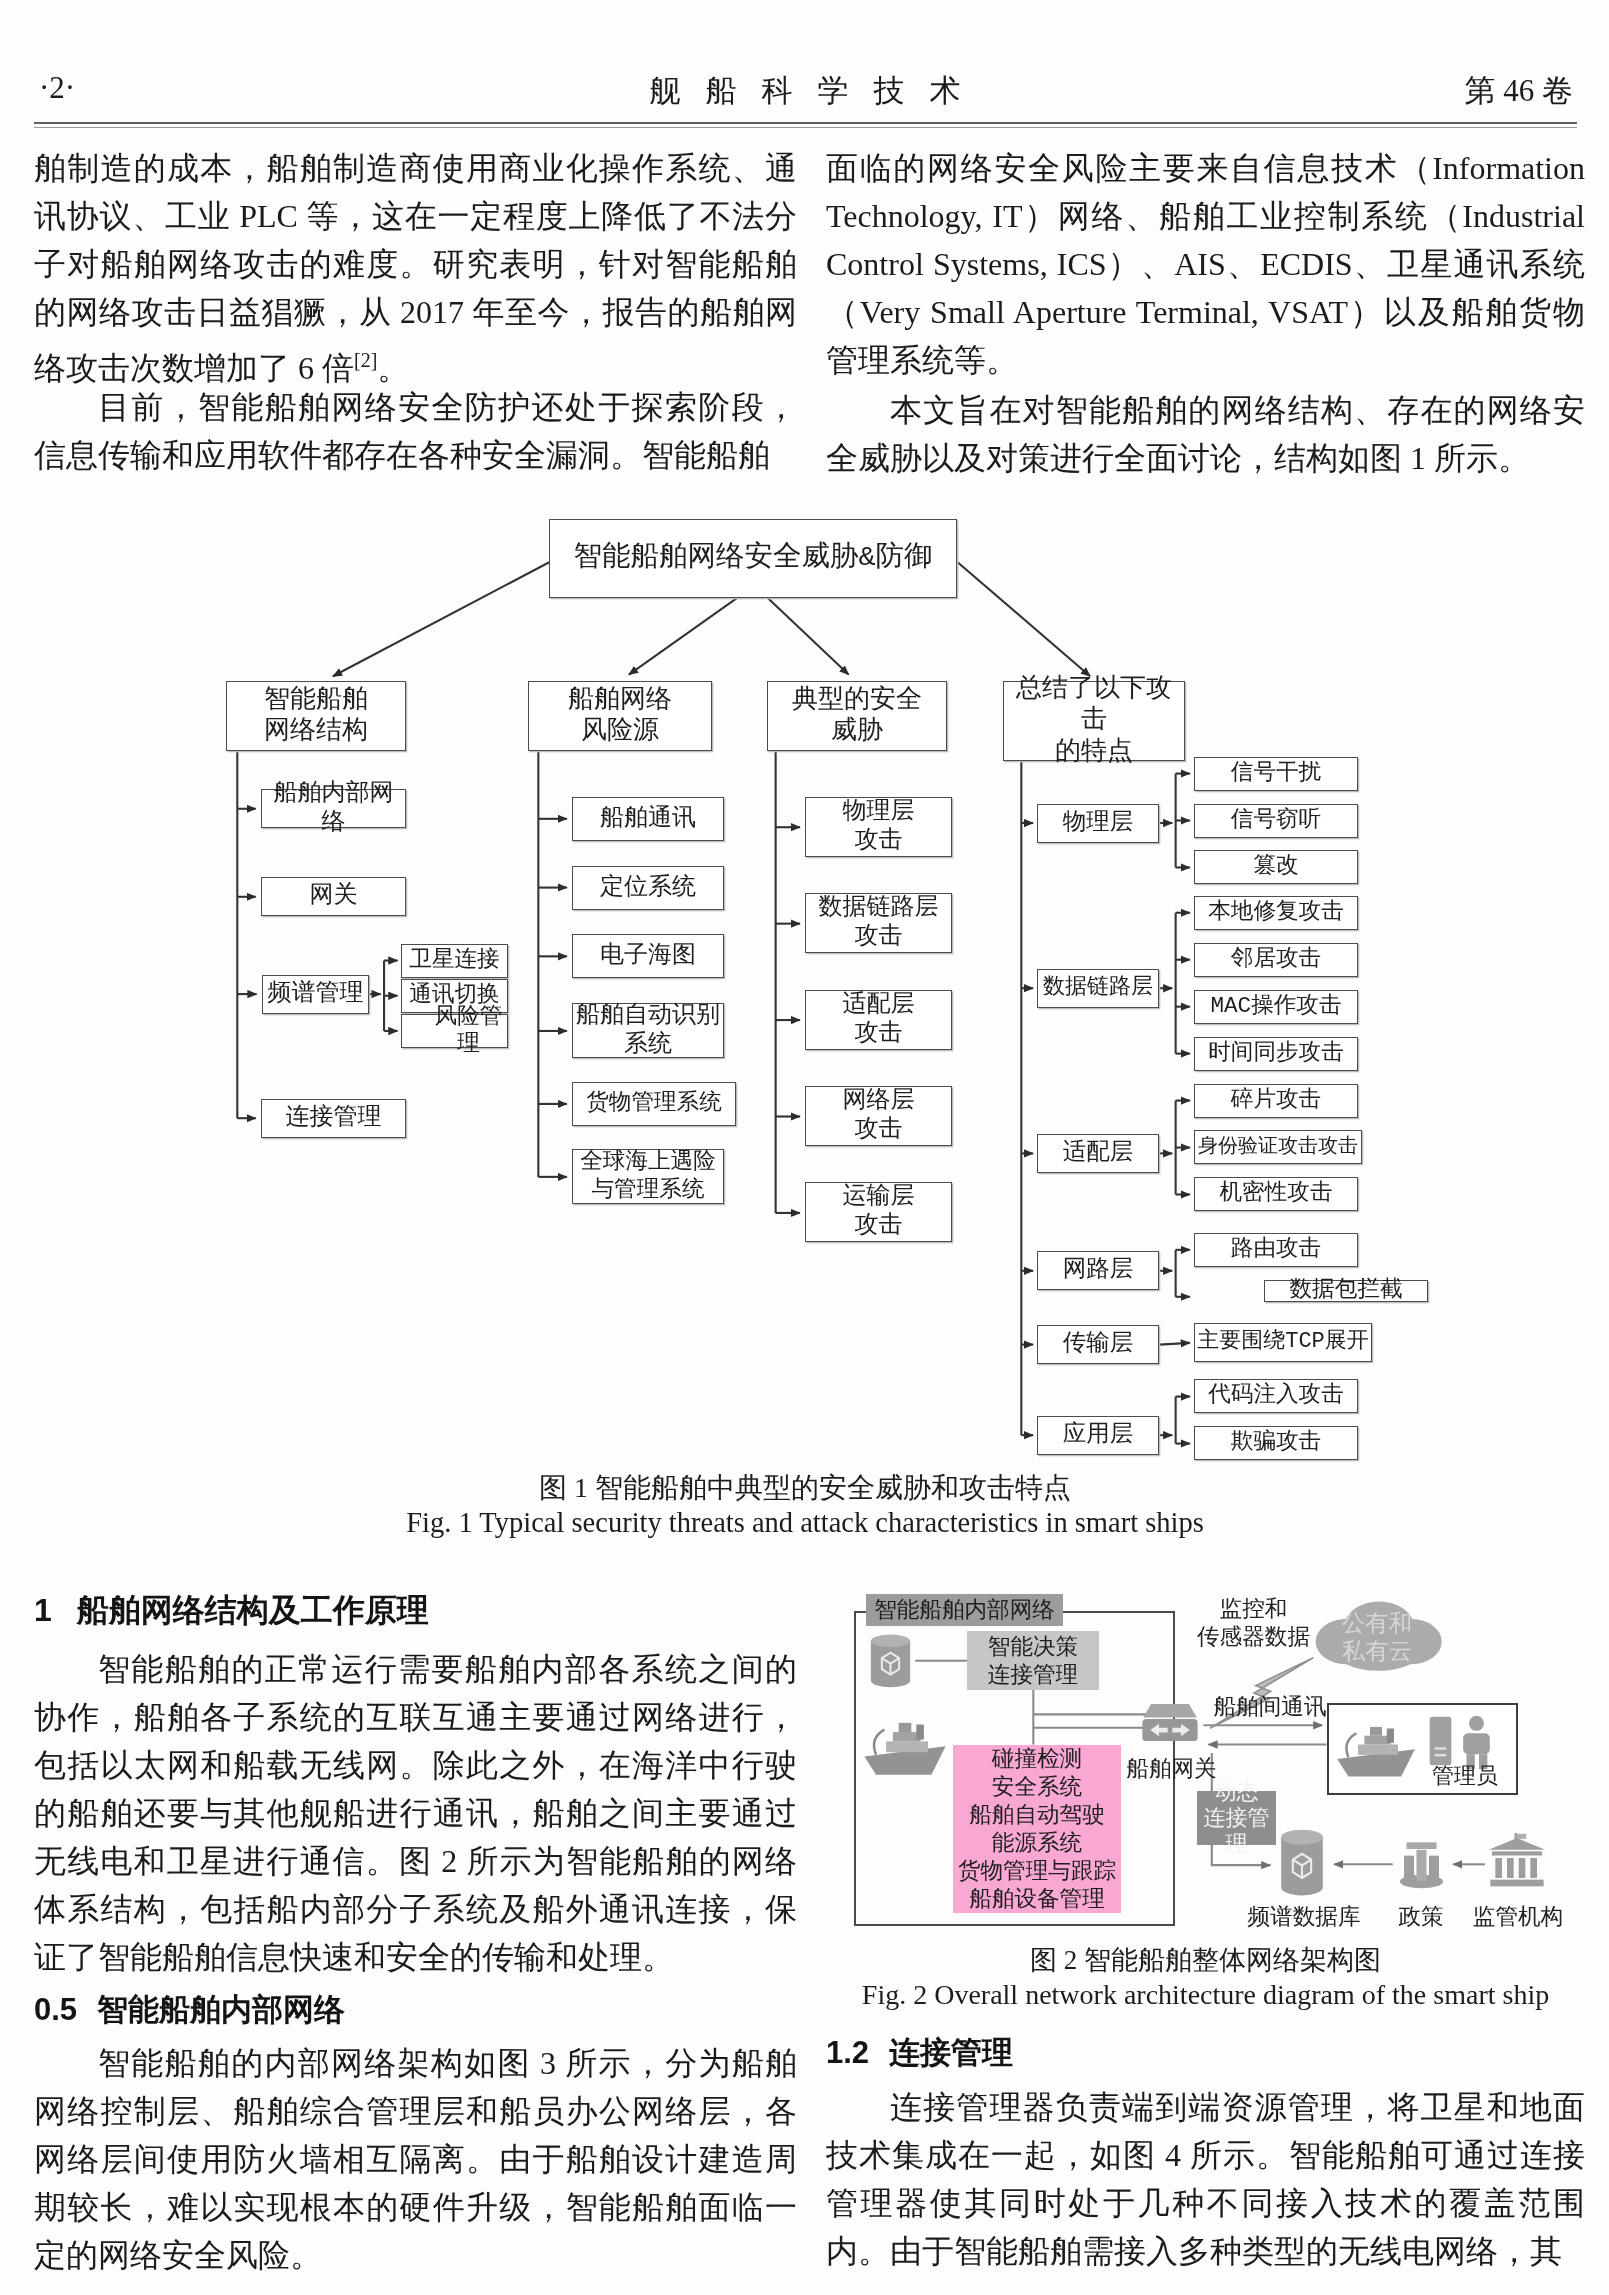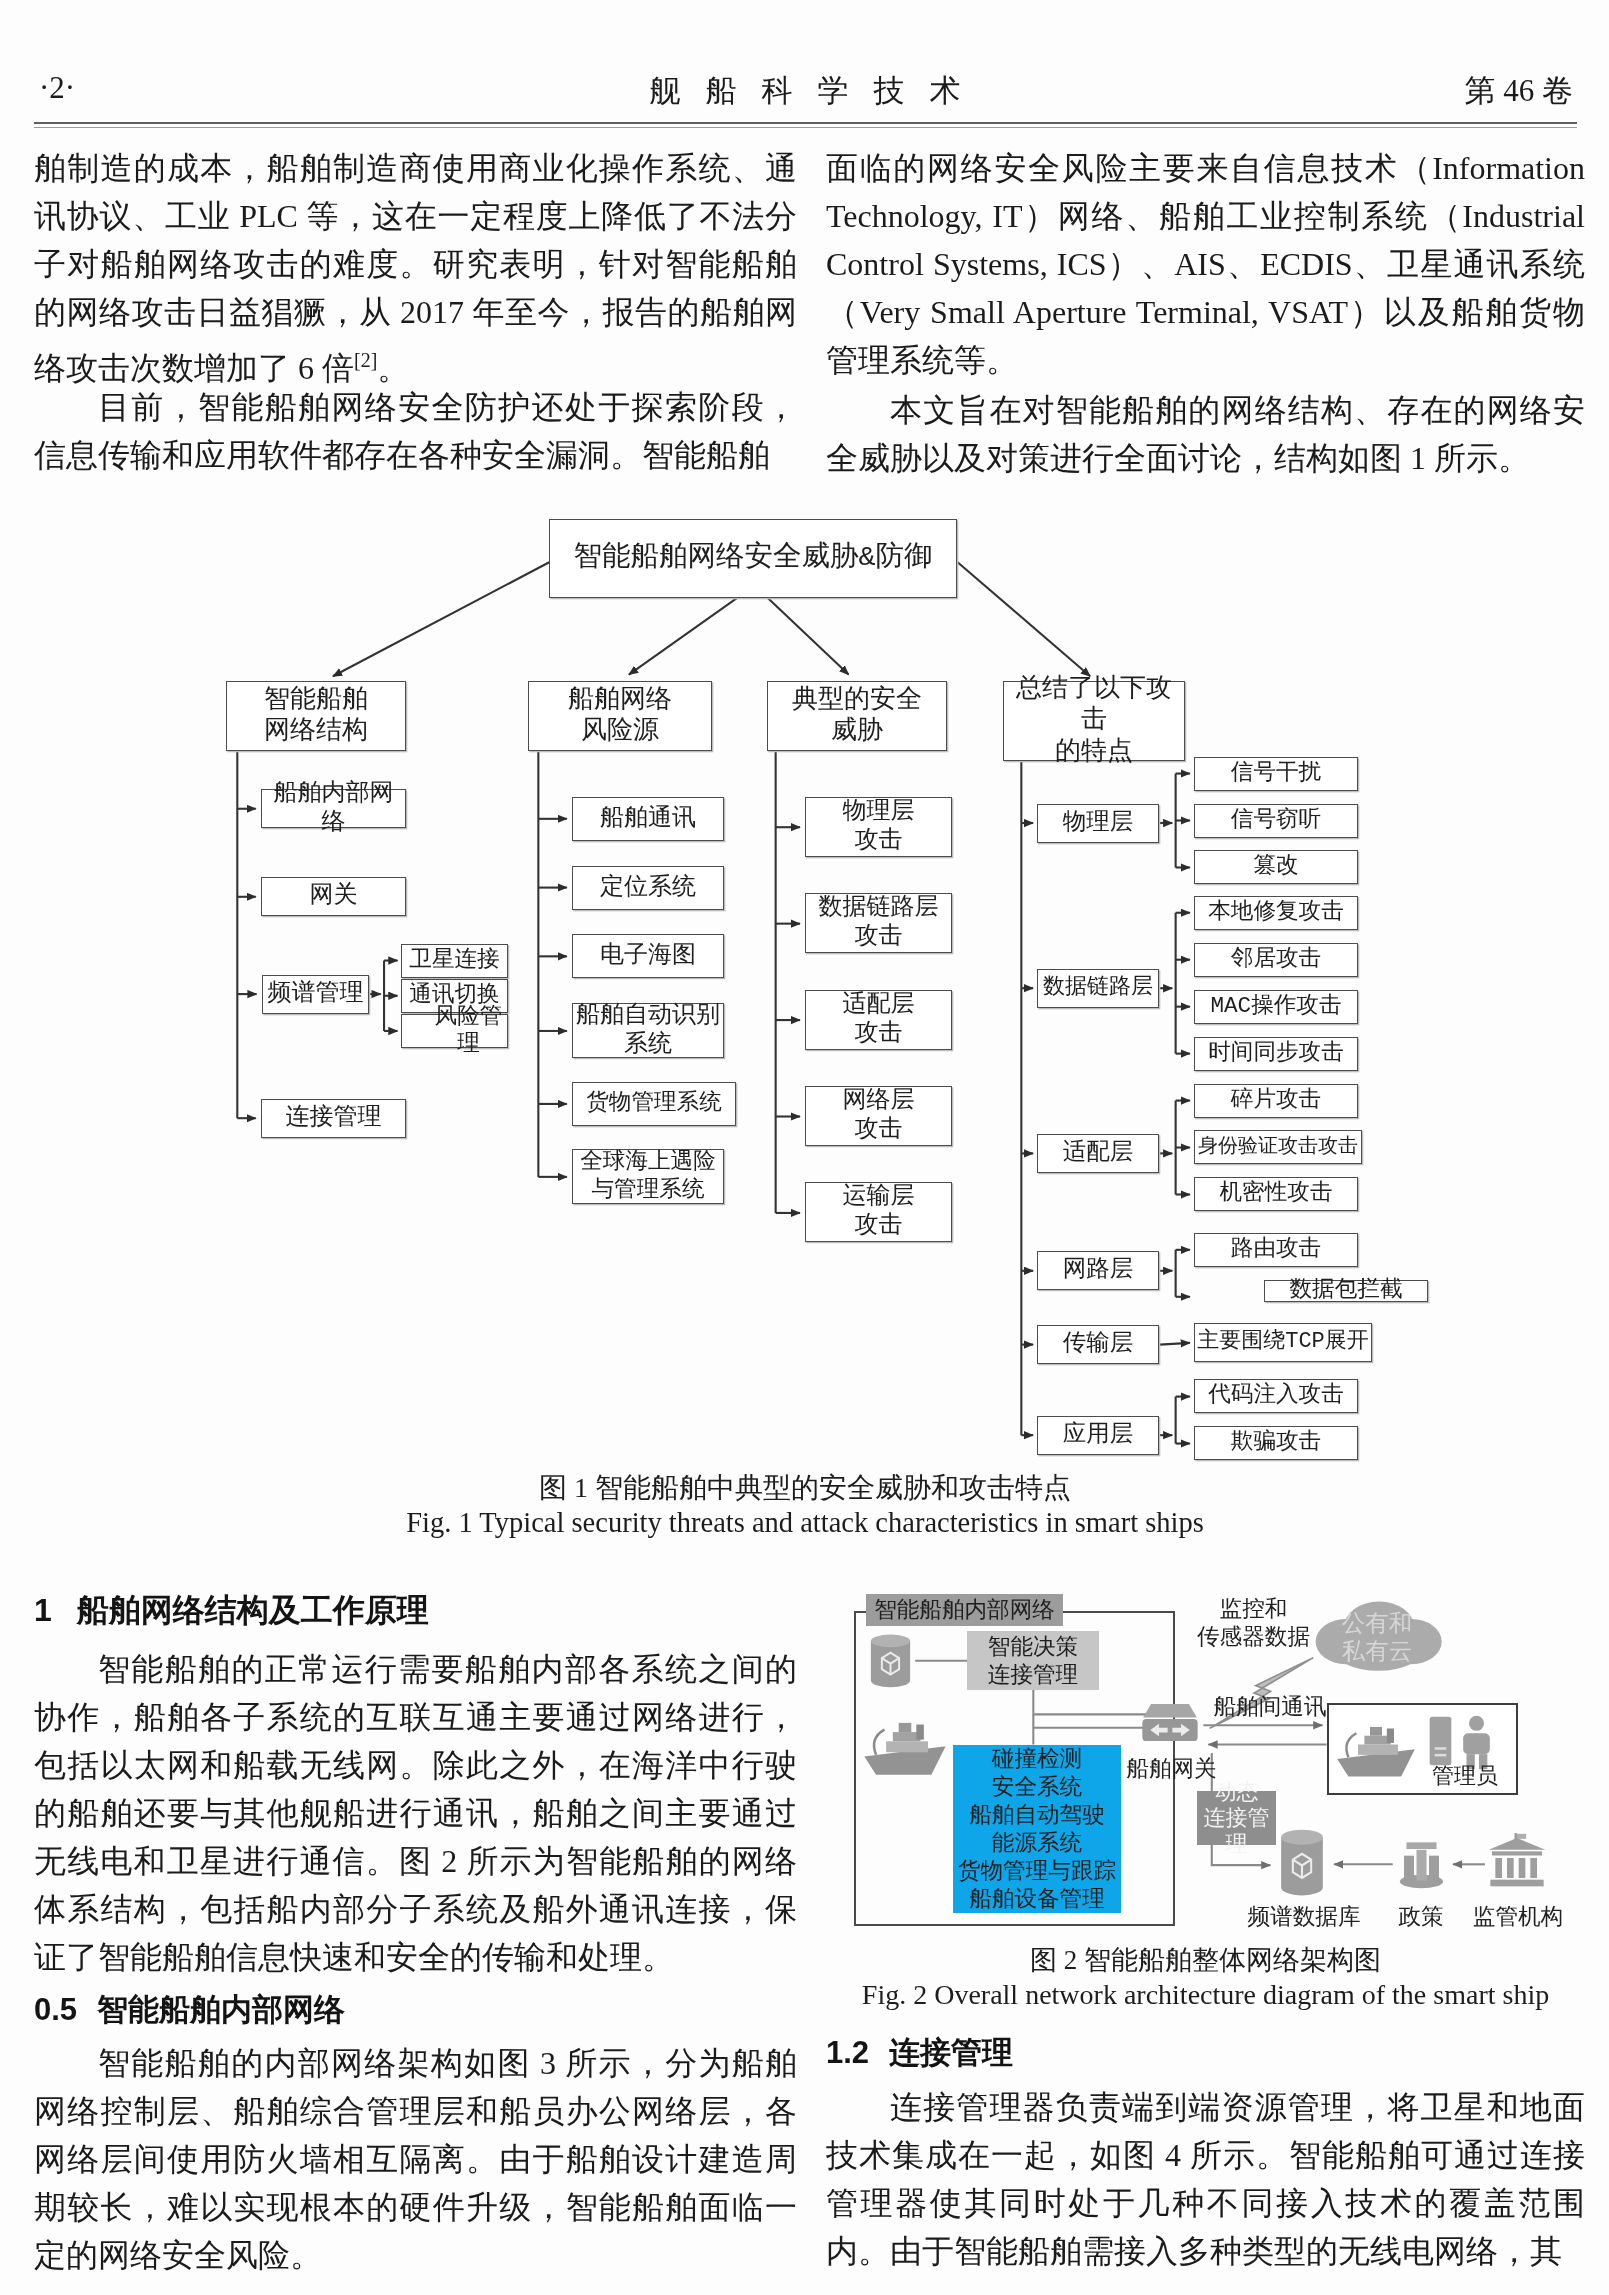--- a/index.html
+++ b/index.html
@@ -235,21 +235,21 @@
     <div class="icon" style="left:35px;top:124px;width:88px;height:69px;">
       <svg viewBox="0 0 105 82">
           <path d="M4 54 L101 42 L84 76 L18 76 z" fill="#939393"></path>
           <rect x="30" y="36" width="50" height="13" fill="#b3b3b3"></rect>
           <rect x="38" y="25" width="33" height="11" fill="#a2a2a2"></rect>
           <rect x="45" y="14" width="15" height="11" fill="#989898"></rect>
           <rect x="66" y="16" width="9" height="18" fill="#8a8a8a"></rect>
           <path d="M18 52 q-8 -20 10 -30" stroke="#8a8a8a" fill="none" stroke-width="3"></path>
         </svg>
     </div>
-    <div class="f2fill" style="left:127px;top:158px;width:168px;height:168px;background:#0ea5e9;color:#1e1e1e;font-size:22.6px;line-height:28px;">碰撞检测
+    <div class="f2fill" style="left:127px;top:158px;width:168px;height:168px;background:#f9a8d4;color:#1e1e1e;font-size:22.6px;line-height:28px;">碰撞检测
 安全系统
 船舶自动驾驶
 能源系统
 货物管理与跟踪
 船舶设备管理</div>
 
     <div class="icon" style="left:314px;top:113px;width:60px;height:49px;">
       <svg viewBox="0 0 76 60">
           <path d="M14 4 h48 l10 17 h-68 z" fill="#a6a6a6"></path>
           <rect x="3" y="23" width="70" height="28" rx="5" fill="#979797"></rect>

